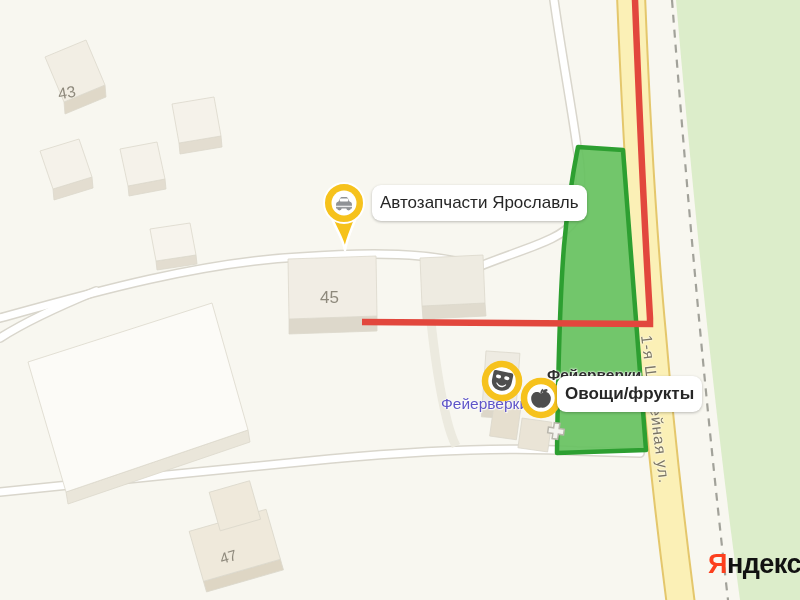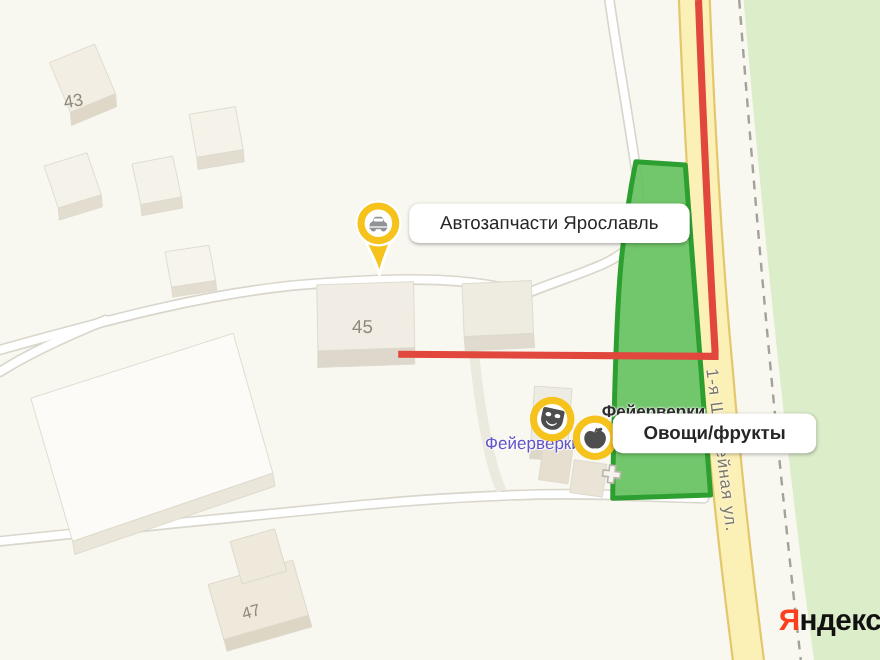--- a/index.html
+++ b/index.html
@@ -7,21 +7,21 @@
   #stage{position:relative;width:800px;height:600px;background:#f8f7f0;overflow:hidden;}
   #stage svg{position:absolute;left:0;top:0;}
   .bnum{position:absolute;color:#8e897c;z-index:2;white-space:nowrap;}
   .street{position:absolute;left:655px;top:334px;transform:rotate(83deg);transform-origin:0 0;
           font-size:15.5px;letter-spacing:1px;color:#7c7663;z-index:2;white-space:nowrap;
           text-shadow:0 0 2px #fff,0 0 2px #fff;}
   .poi-blue{position:absolute;left:441px;top:395px;font-size:15.5px;color:#5f55c8;z-index:3;
             white-space:nowrap;text-shadow:0 0 2px #fff,0 0 2px #fff,1px 1px 1px #fff;}
   .poi-dark{position:absolute;left:547px;top:366px;font-size:15.5px;font-weight:600;color:#2e2e2e;z-index:3;
             white-space:nowrap;text-shadow:0 0 2px #fff,0 0 2px #fff,1px 1px 1px #fff;}
-  .balloon{position:absolute;background:#ffffff;border-radius:9px;padding:8px 28px;
+  .balloon{position:absolute;background:#ffffff;border-radius:9px;padding:8px 8px;
            font-size:17px;color:#262626;white-space:nowrap;z-index:6;
            box-shadow:0 1px 3px rgba(0,0,0,.25);}
   .marker{position:absolute;z-index:5;}
   .logo{position:absolute;left:708px;top:549px;z-index:7;font-size:27px;font-weight:700;
         letter-spacing:-0.5px;color:#111;white-space:nowrap;}
   .logo .ya{color:#fc3f1d;}
 </style>
 </head>
 <body>
 

